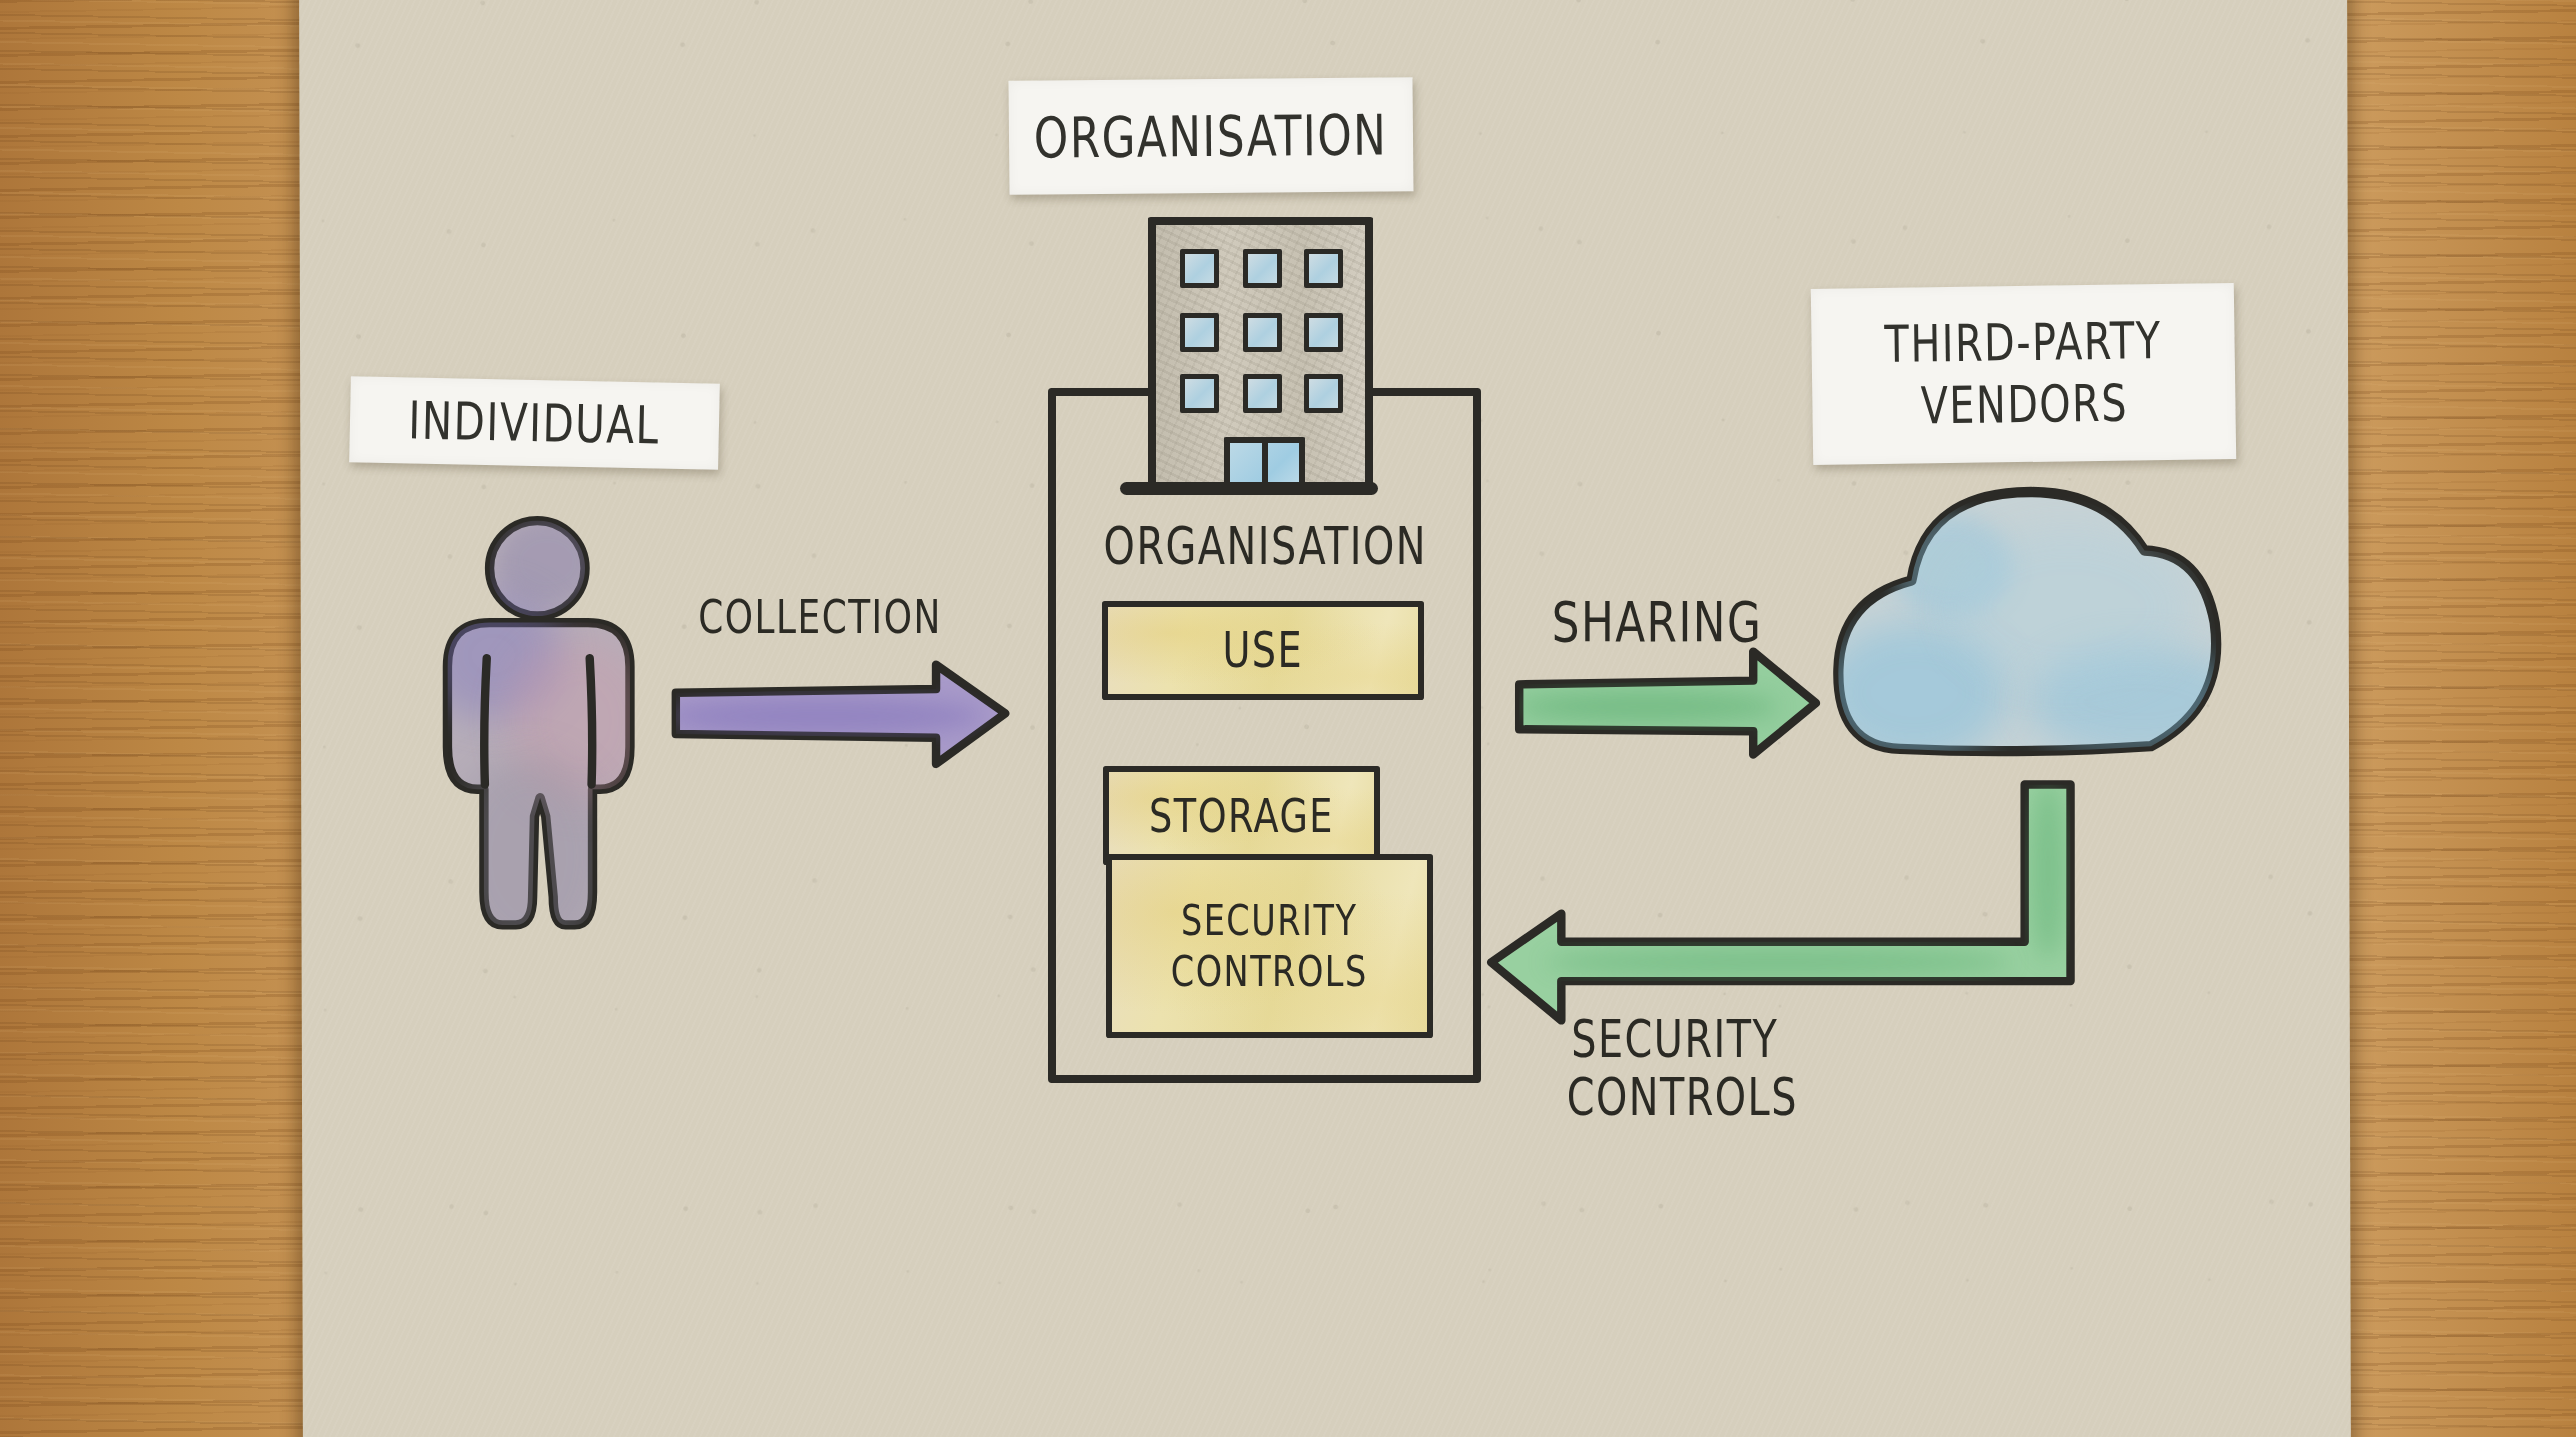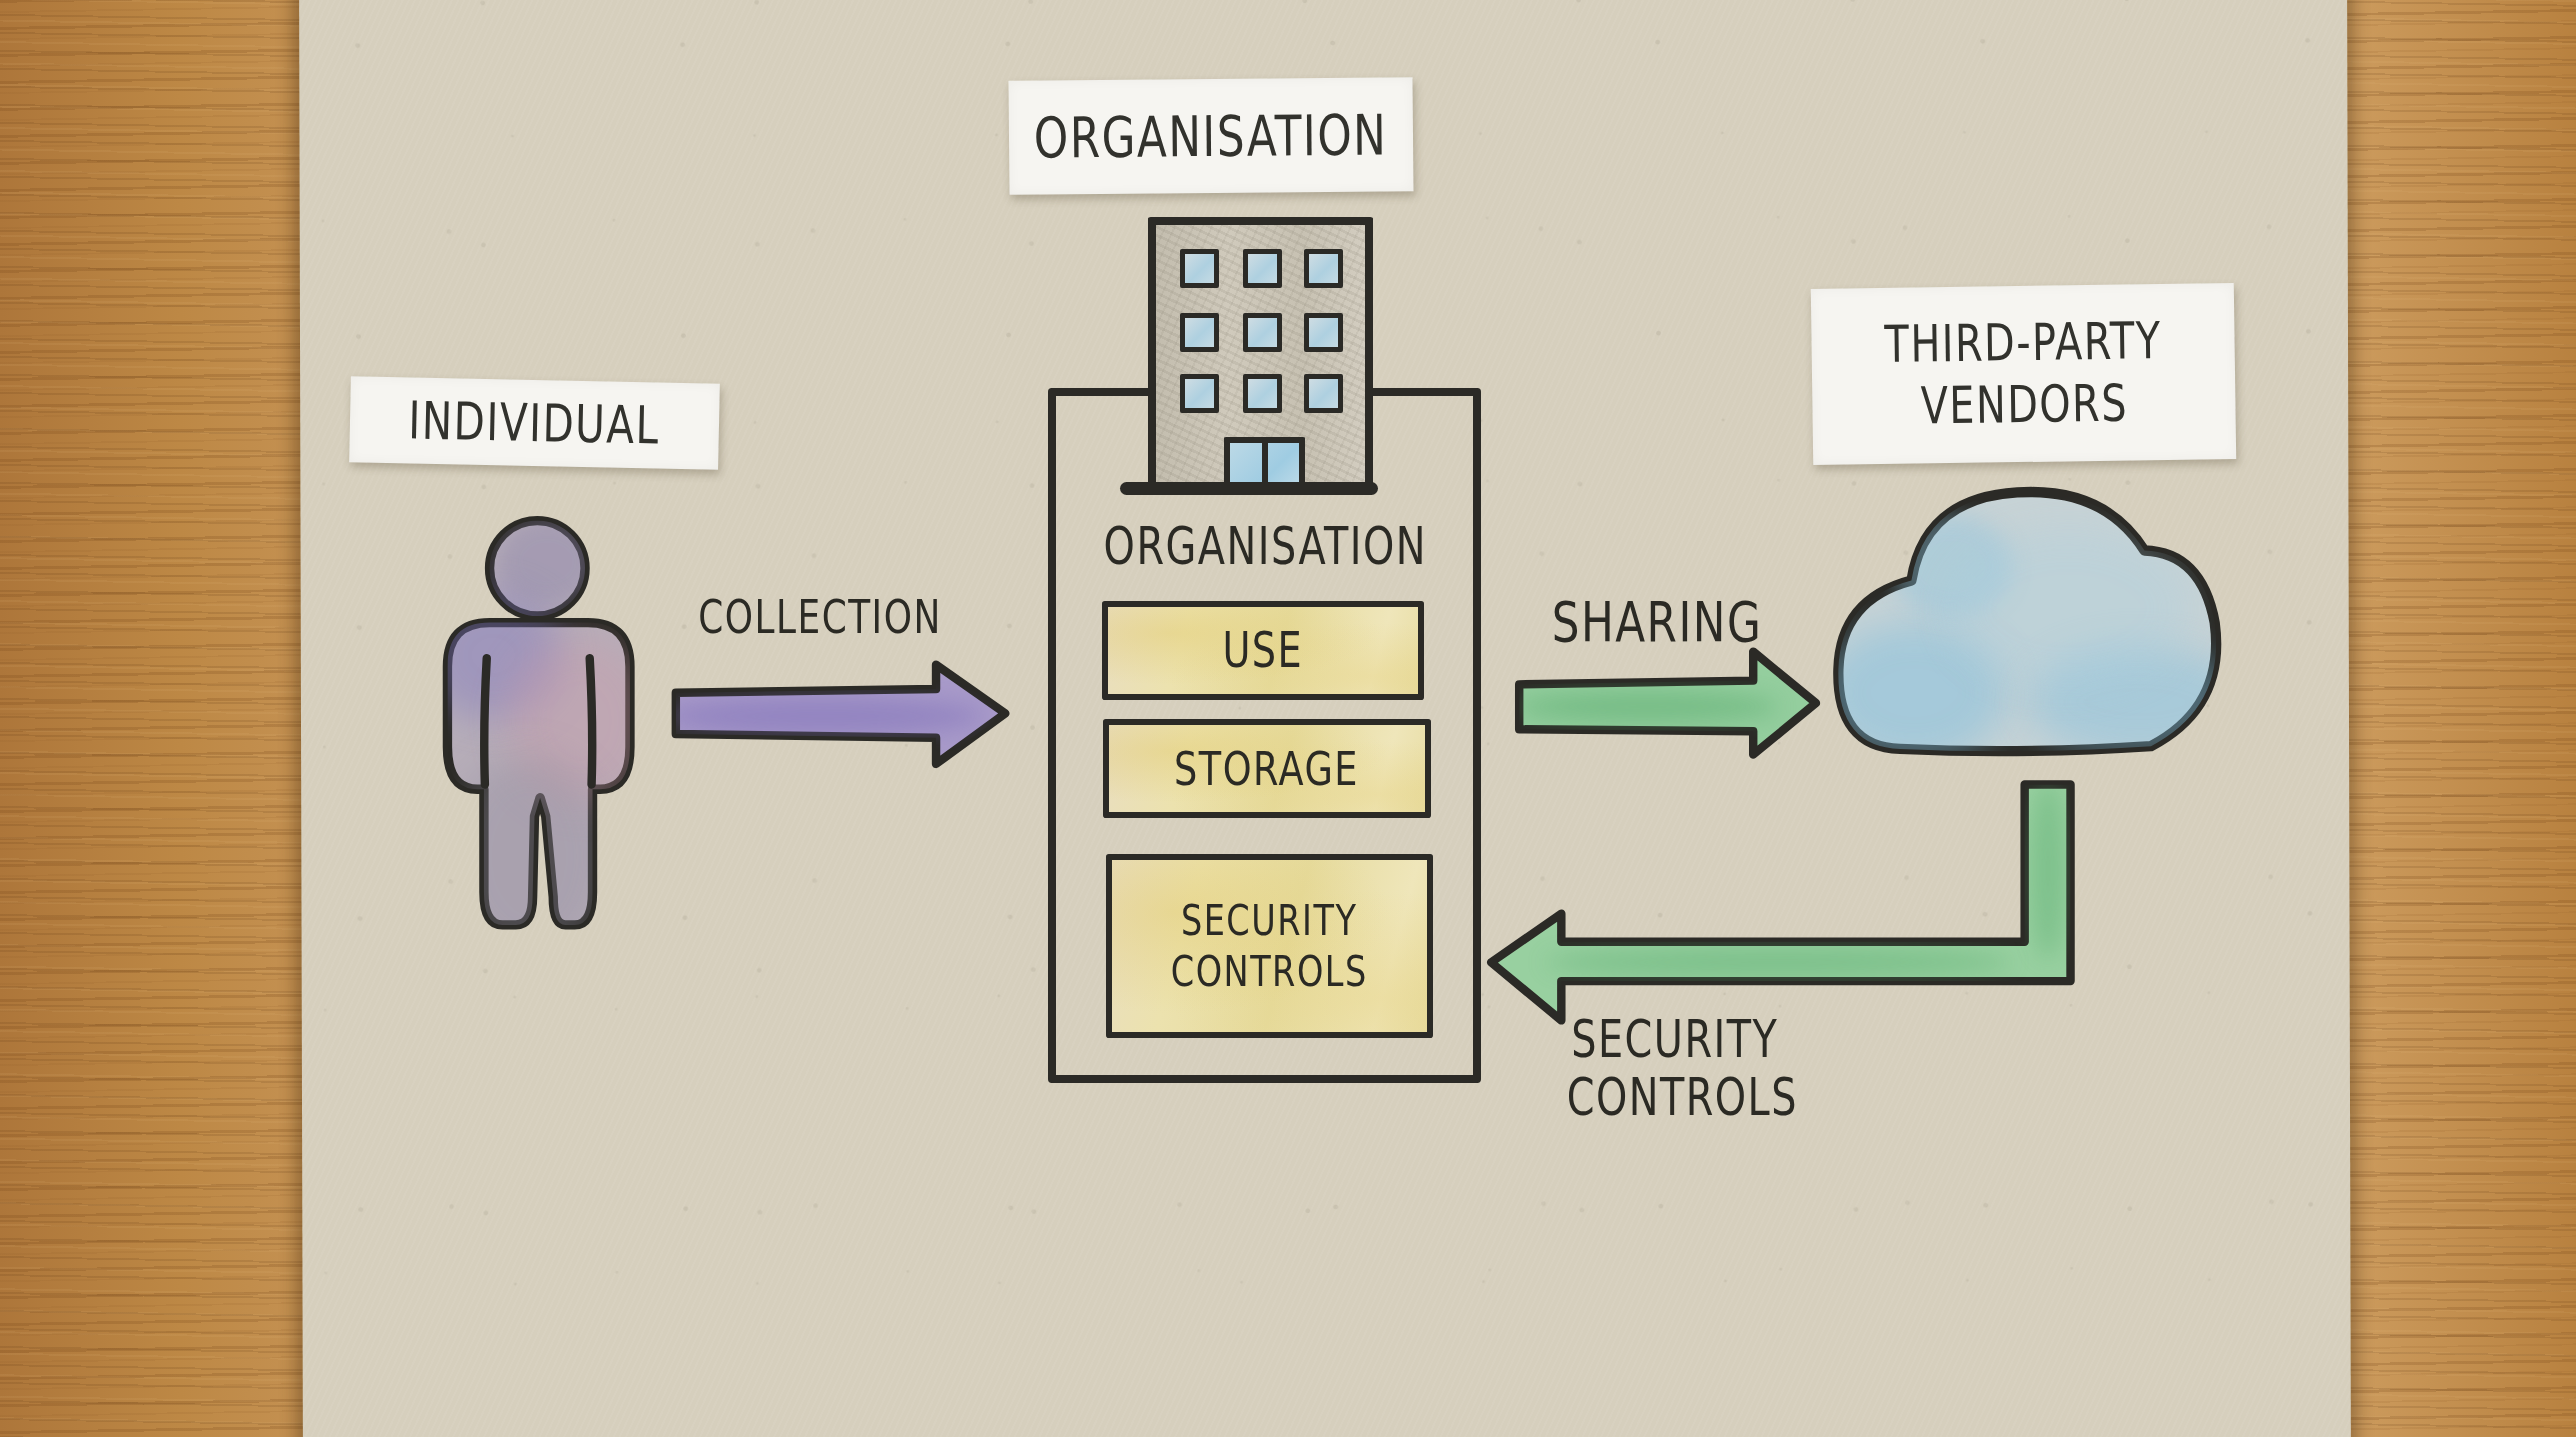--- a/index.html
+++ b/index.html
@@ -60,21 +60,21 @@
   .ybox{
     position:absolute;z-index:3;border:6.6px solid #2b2a26;border-radius:2.8px;
     display:flex;flex-direction:column;align-items:center;justify-content:center;
     background:
       radial-gradient(ellipse at 20% 30%, rgba(224,196,90,.35), transparent 60%),
       radial-gradient(ellipse at 85% 80%, rgba(228,204,110,.30), transparent 55%),
       linear-gradient(105deg,#e9debf 0%,#ece2ae 25%,#e6db9e 55%,#efe6ba 85%,#e8dda4 100%);
     color:#2b2a24;
   }
   .box-use{left:1102px;top:601px;width:322px;height:99px;font-size:49px;}
-  .box-storage{left:1103px;top:719px;width:328px;height:99px;font-size:47px;}
+  .box-storage{left:1103px;top:766px;width:277px;height:99px;font-size:47px;}
   .box-security{left:1106px;top:854px;width:327px;height:184px;font-size:43px;line-height:1.18;}
   
   .building{
     position:absolute;left:1148px;top:217px;width:225px;height:276px;z-index:5;
     border:8.4px solid #2b2a26;border-bottom:none;border-radius:2.8px;
     background:
       repeating-linear-gradient(25deg, rgba(118,112,96,.13) 0 2.8px, transparent 2.8px 7.5px),
       repeating-linear-gradient(115deg, rgba(118,112,96,.09) 0 1.9px, transparent 1.9px 8.4px),
       linear-gradient(90deg,#c3bdae 0%,#d0cabc 35%,#c7c1b2 70%,#d3cdc0 100%);
   }

